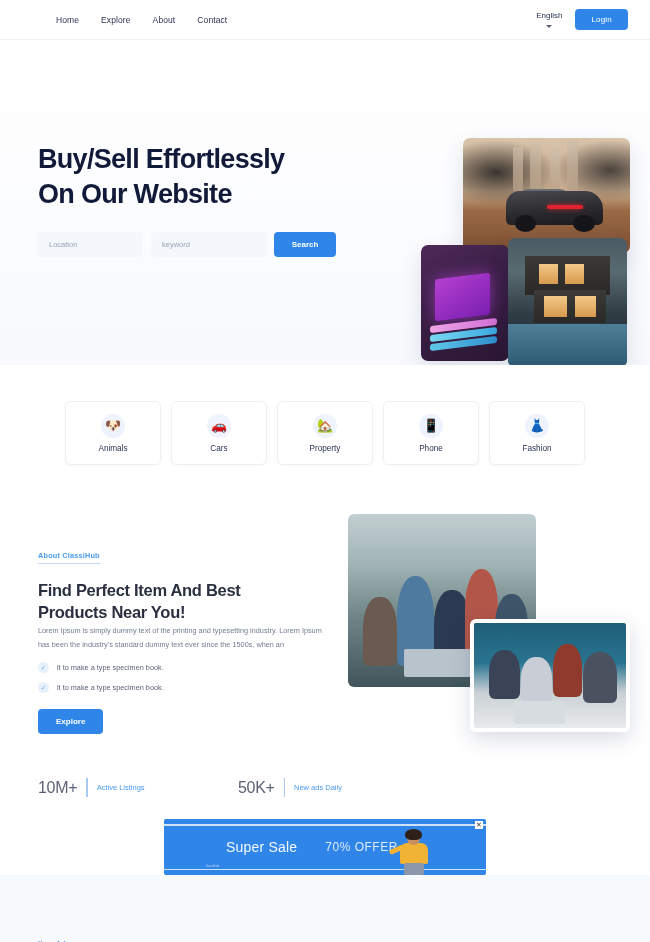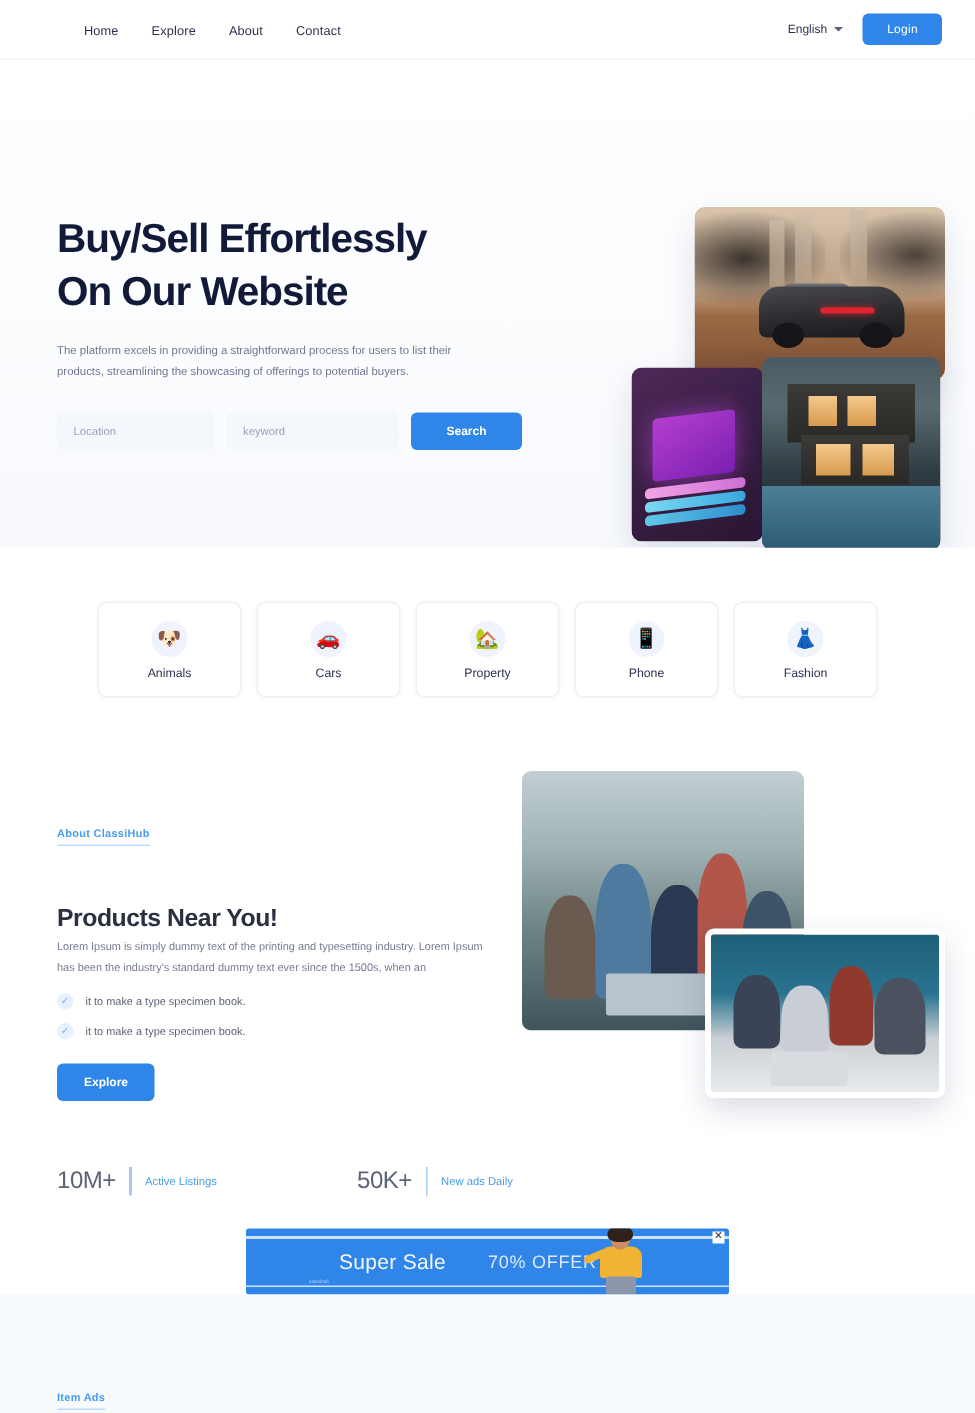--- a/index.html
+++ b/index.html
@@ -21,21 +21,21 @@
     position:relative; z-index:40;
   }
   .nav-links { display:flex; gap:22px; margin-left:34px; }
   .nav-link {
     font-size:8.5px; color:#2b3252; letter-spacing:.1px;
     cursor:pointer; text-decoration:none;
   }
   .nav-right { margin-left:auto; display:flex; align-items:center; gap:13px; }
   .lang-select {
     display:flex; align-items:center; gap:5px;
-    font-size:8px; color:#2b3252; cursor:pointer;
+    font-size:8px; color:#2b3252; cursor:pointer;flex-direction:column;
   }
   .chev { width:0;height:0;border-left:3px solid transparent;border-right:3px solid transparent;border-top:3.5px solid #5a6075; }
   .btn-login {
     background:#2f86e8; color:#fff; font-size:8px;
     border:none; border-radius:4px;
     padding:6px 16px; cursor:pointer; letter-spacing:.2px;
   }
 
   
   .hero {
@@ -56,21 +56,21 @@
   .sfield {
     background:#f4f7fb; border:none; border-radius:4px;
     height:25px; font-size:7.5px; color:#36405e;
     padding:0 11px; font-family:"Liberation Sans", sans-serif;
   }
   .sfield::placeholder { color:#9aa3b8; }
   .sfield.kw { width:115px; }
   .sfield.loc { width:105px; }
   .btn-search {
     background:#2f86e8; color:#fff; border:none; border-radius:4px;
-    height:25px; width:74px; font-size:8px; font-weight:bold;
+    height:25px; width:62px; font-size:8px; font-weight:bold;
     cursor:pointer; font-family:"Liberation Sans", sans-serif;
   }
 
   
   .collage { position:absolute; right:0; top:0; width:240px; height:325px; }
   .ph { position:absolute; border-radius:7px; overflow:hidden; box-shadow:0 8px 22px rgba(30,45,90,.13); }
   .ph-car { left:53px; top:98px; width:167px; height:115px; }
   .ph-house { left:98px; top:198px; width:119px; height:129px; }
   .ph-laptop { left:11px; top:205px; width:88px; height:116px; }
 
@@ -177,21 +177,21 @@
   .stat { display:flex; align-items:center; gap:9px; }
   .stat:nth-child(1){ width:200px; }
   .stat:nth-child(2){ width:203px; }
   .stat-num { font-size:16px; color:#5c6378; letter-spacing:-0.3px; }
   .stat-bar { width:1.4px; height:19px; background:#a8caf0; }
   .stat-lb { font-size:7.5px; color:#4a9bf0; }
 
   
   .banner-wrap { display:flex; justify-content:center; padding:22px 0 0; background:#fff; }
   .banner {
-    position:relative; width:322px; height:44px;
+    position:relative; width:322px; height:56px;
     background:#2f86e8; border-radius:2px; overflow:hidden;
     display:flex; align-items:center;
   }
   .bn-rule { position:absolute; left:0; width:100%; height:1.5px; background:#cfe2f8; }
   .bn-t1 { font-size:14px; color:#f2f7fd; margin-left:62px; letter-spacing:.2px; }
   .bn-t2 { font-size:12px; color:#dbe9fa; margin-left:28px; letter-spacing:.5px; }
   .bn-tiny { position:absolute; left:42px; bottom:7px; font-size:3.2px; color:#bcd6f3; }
   .bn-x {
     position:absolute; right:3px; top:2px;
     width:8px;height:8px; background:#fff; color:#333;
@@ -231,21 +231,20 @@
     <button class="btn-login">Login</button>
   </div>
 </div>
 
 <section class="hero">
   <div class="hero-left">
     <h1 class="hero-title">
       <span>Buy/Sell Effortlessly</span><br>
       <span>On Our Website</span>
     </h1>
-    <p class="hero-sub">The platform excels in providing a straightforward process for users to list their products, streamlining the showcasing of offerings to potential buyers.</p>
     <div class="hero-search">
       <input class="sfield loc" type="text" placeholder="Location" style="">
       <input class="sfield kw" type="text" placeholder="keyword" style="">
       <button class="btn-search">Search</button>
     </div>
   </div>
 
   <div class="collage">
     <div class="ph ph-car">
       <div class="img-car">
@@ -304,21 +303,21 @@
   <div class="cat-card">
     <div class="cat-ic">👗</div>
     <div class="cat-lb">Fashion</div>
   </div>
 </section>
 
 <section class="about">
   <div class="about-left">
     <div><span class="eyebrow">About ClassiHub</span></div>
     <h2 class="about-title">
-      <br>
+      <span>Find Perfect Item And Best</span><br>
       <span>Products Near You!</span>
     </h2>
     <p class="about-body">Lorem Ipsum is simply dummy text of the printing and typesetting industry. Lorem Ipsum has been the industry's standard dummy text ever since the 1500s, when an</p>
     <div class="chk-list">
       <div class="chk">
         <span class="chk-ic">✓</span>
         <span class="chk-tx">it to make a type specimen book.</span>
       </div>
       <div class="chk">
         <span class="chk-ic">✓</span>

